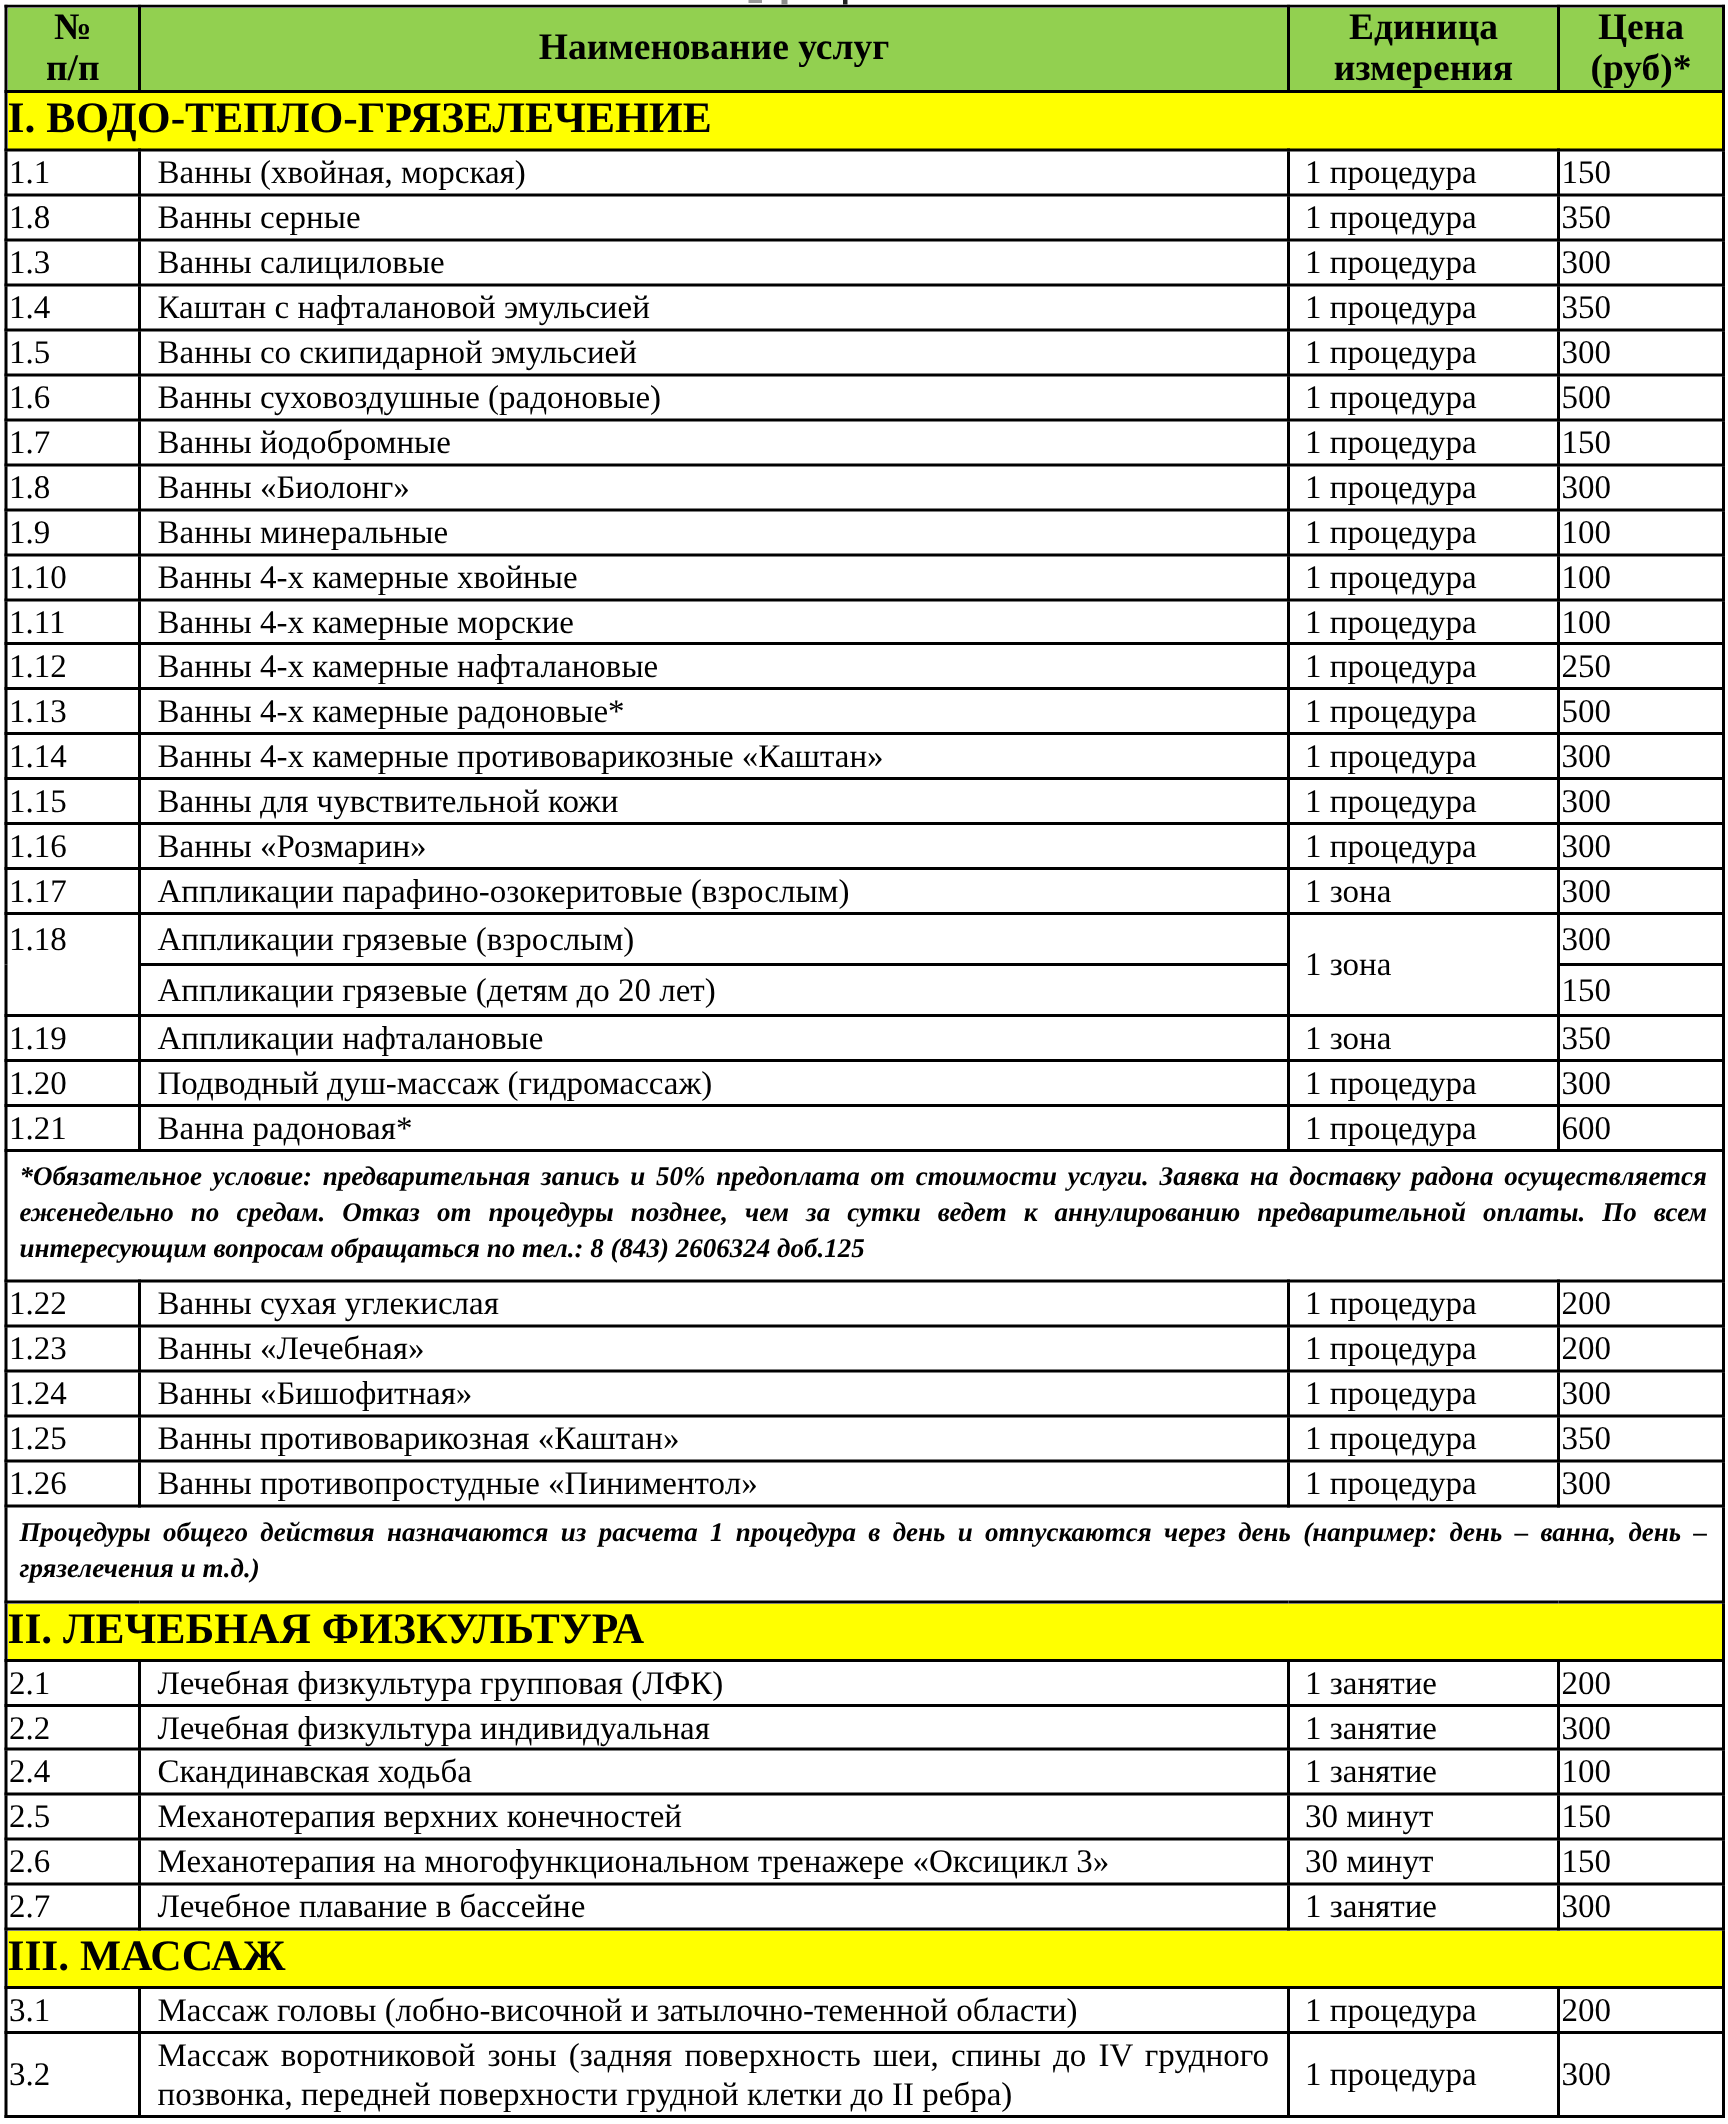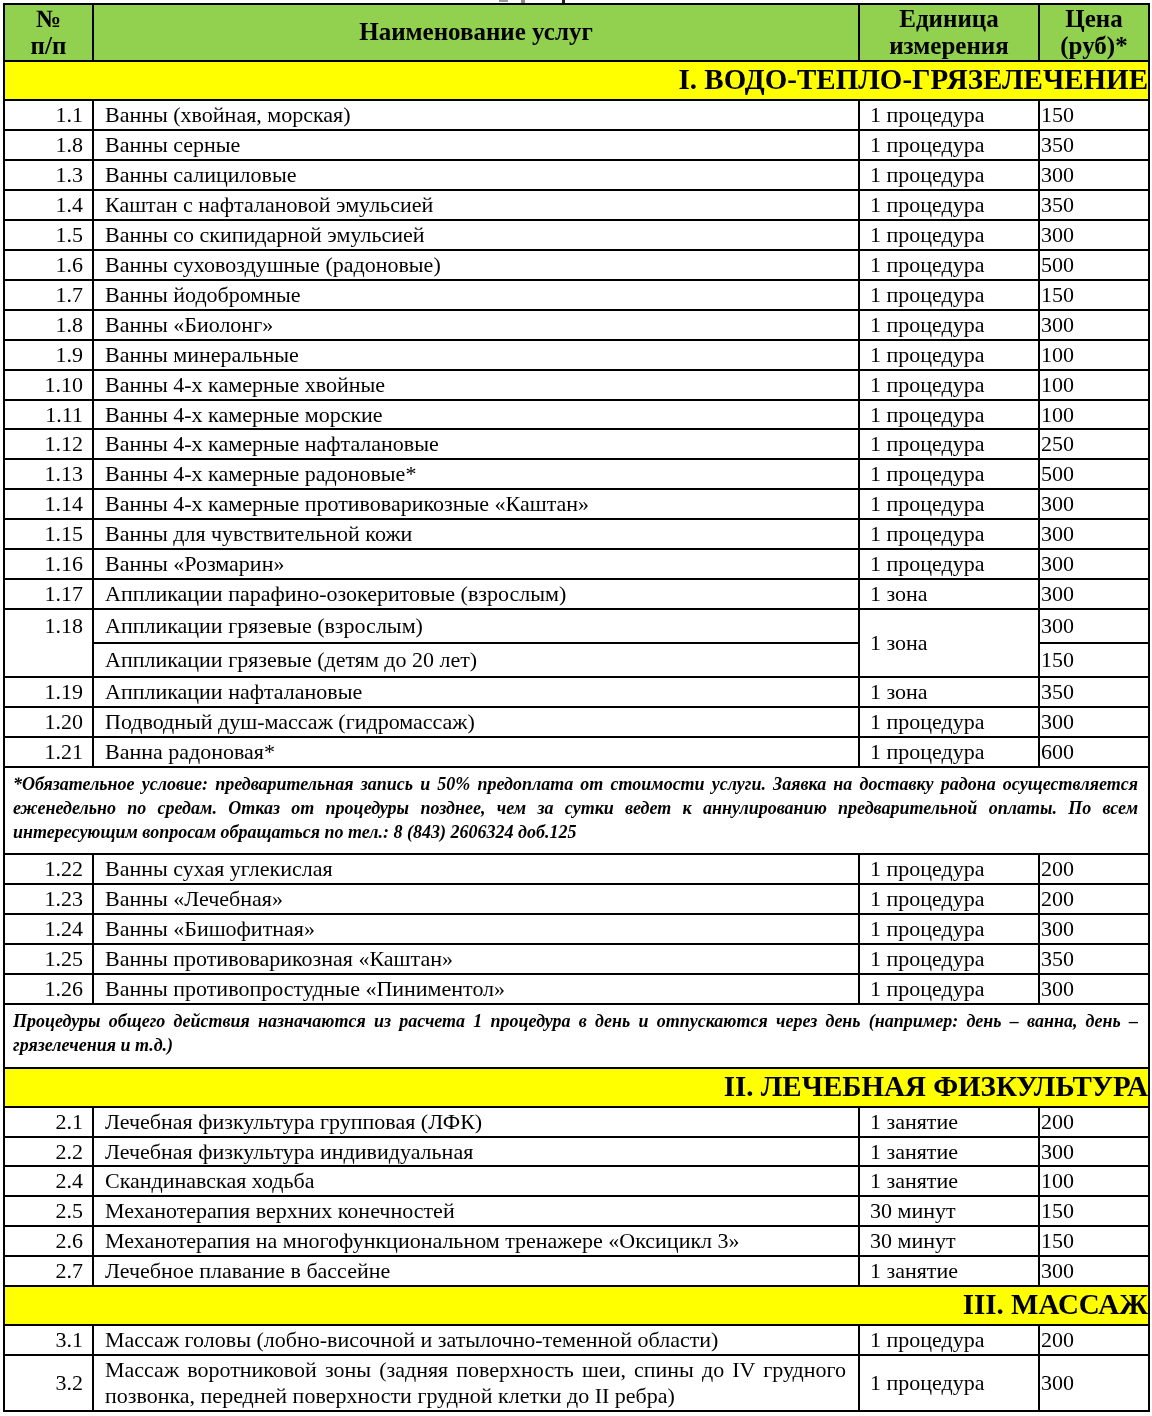--- a/index.html
+++ b/index.html
@@ -28,27 +28,27 @@
 
   thead th{
     background:var(--green,#92d050);
     font-weight:bold;font-size:25px;line-height:1.06;
     text-align:center;vertical-align:middle;
     white-space:pre-line;height:51px;padding:1px 2px;
   }
   td.section{
     background:var(--yellow,#ffff00);
     font-weight:bold;font-size:29px;line-height:1.0;
-    text-align:right;vertical-align:middle;
+    text-align:left;vertical-align:middle;
     height:33px;padding:1px 0 3px 0;
   }
   tr.item{height:29px;}
   tr.item.sub{height:34px;}
   tr.item td{font-size:22px;line-height:1.18;vertical-align:middle;padding-top:1px;padding-bottom:1px;}
-  td.num{text-align:right;padding-right:9px;font-family:Liberation Serif, serif;}
+  td.num{padding-right:9px;font-family:Liberation Serif, serif;}
   td.num.vtop{vertical-align:top;padding-top:3px;}
   td.name{text-align:justify;padding-left:11px;padding-right:12px;}
   td.unit{text-align:left;padding-left:10px;vertical-align:top;padding-top:3px;}
   td.unit.vmid{vertical-align:middle;padding-top:1px;}
   td.price{text-align:left;padding-right:13px;vertical-align:top;padding-top:3px;}
   td.note{
     font-weight:bold;font-style:italic;
     font-size:18px;line-height:1.32;
     text-align:justify;padding:5px 10px 9px 8px;
   }

